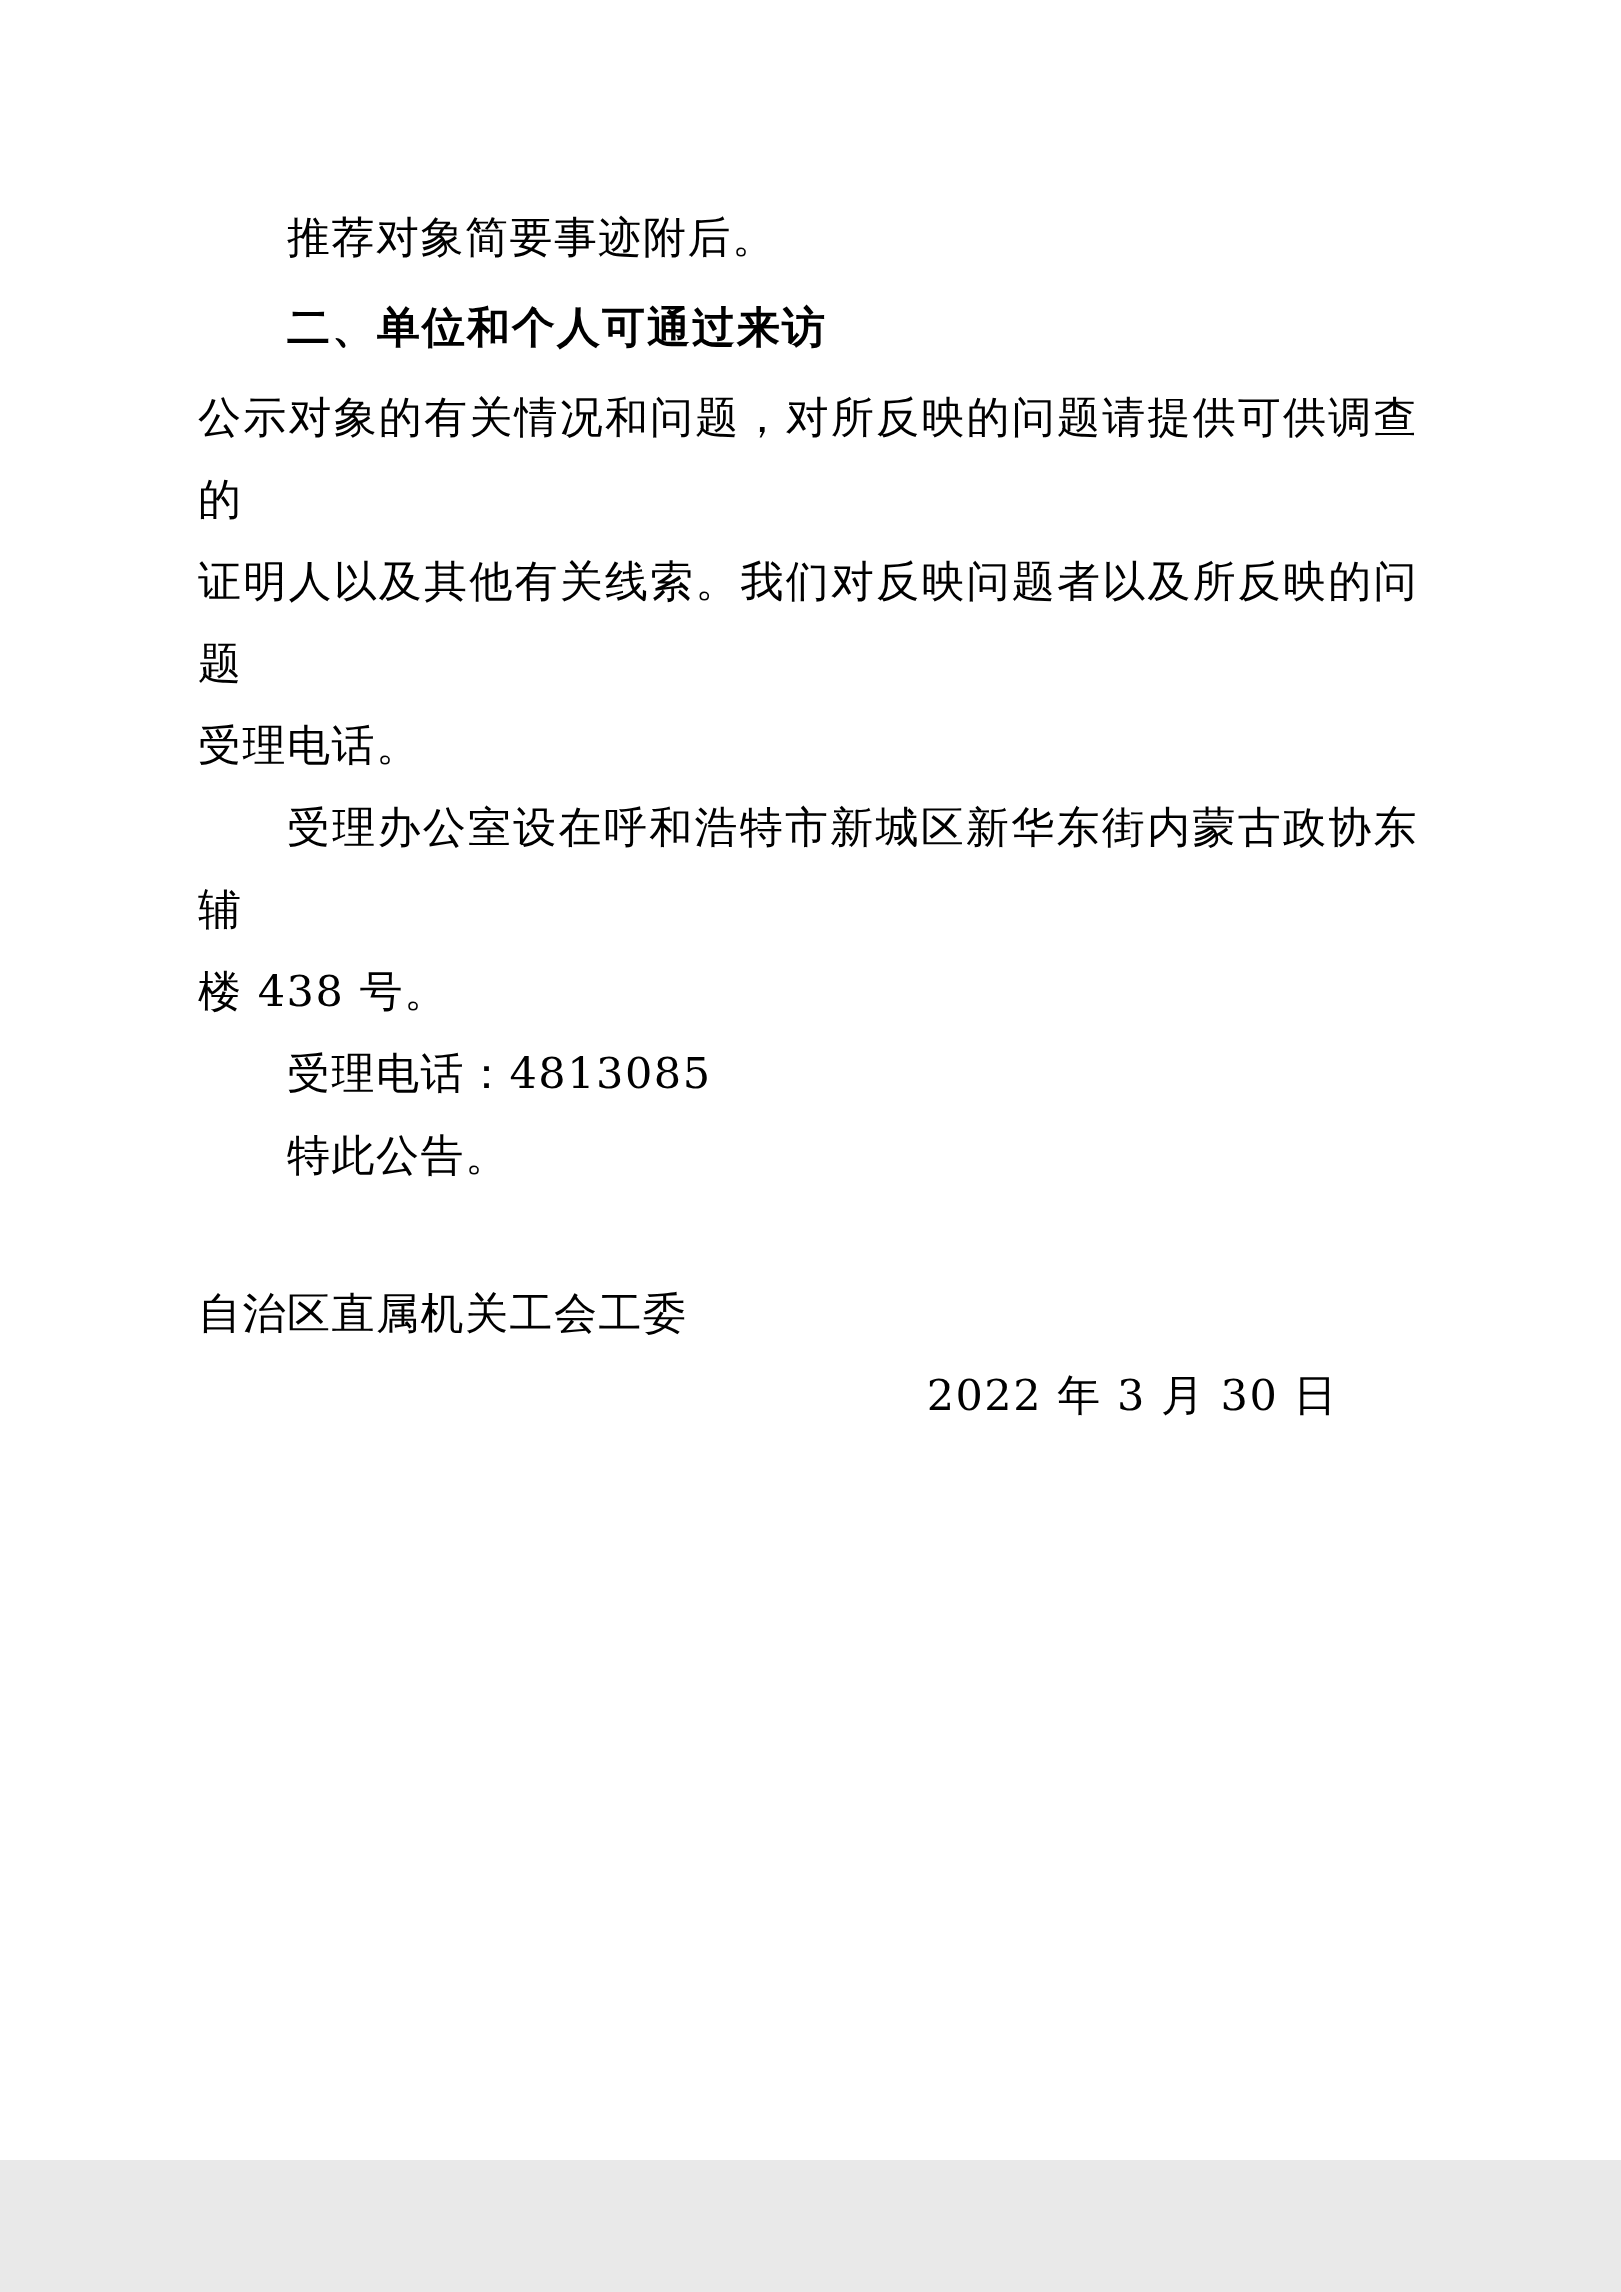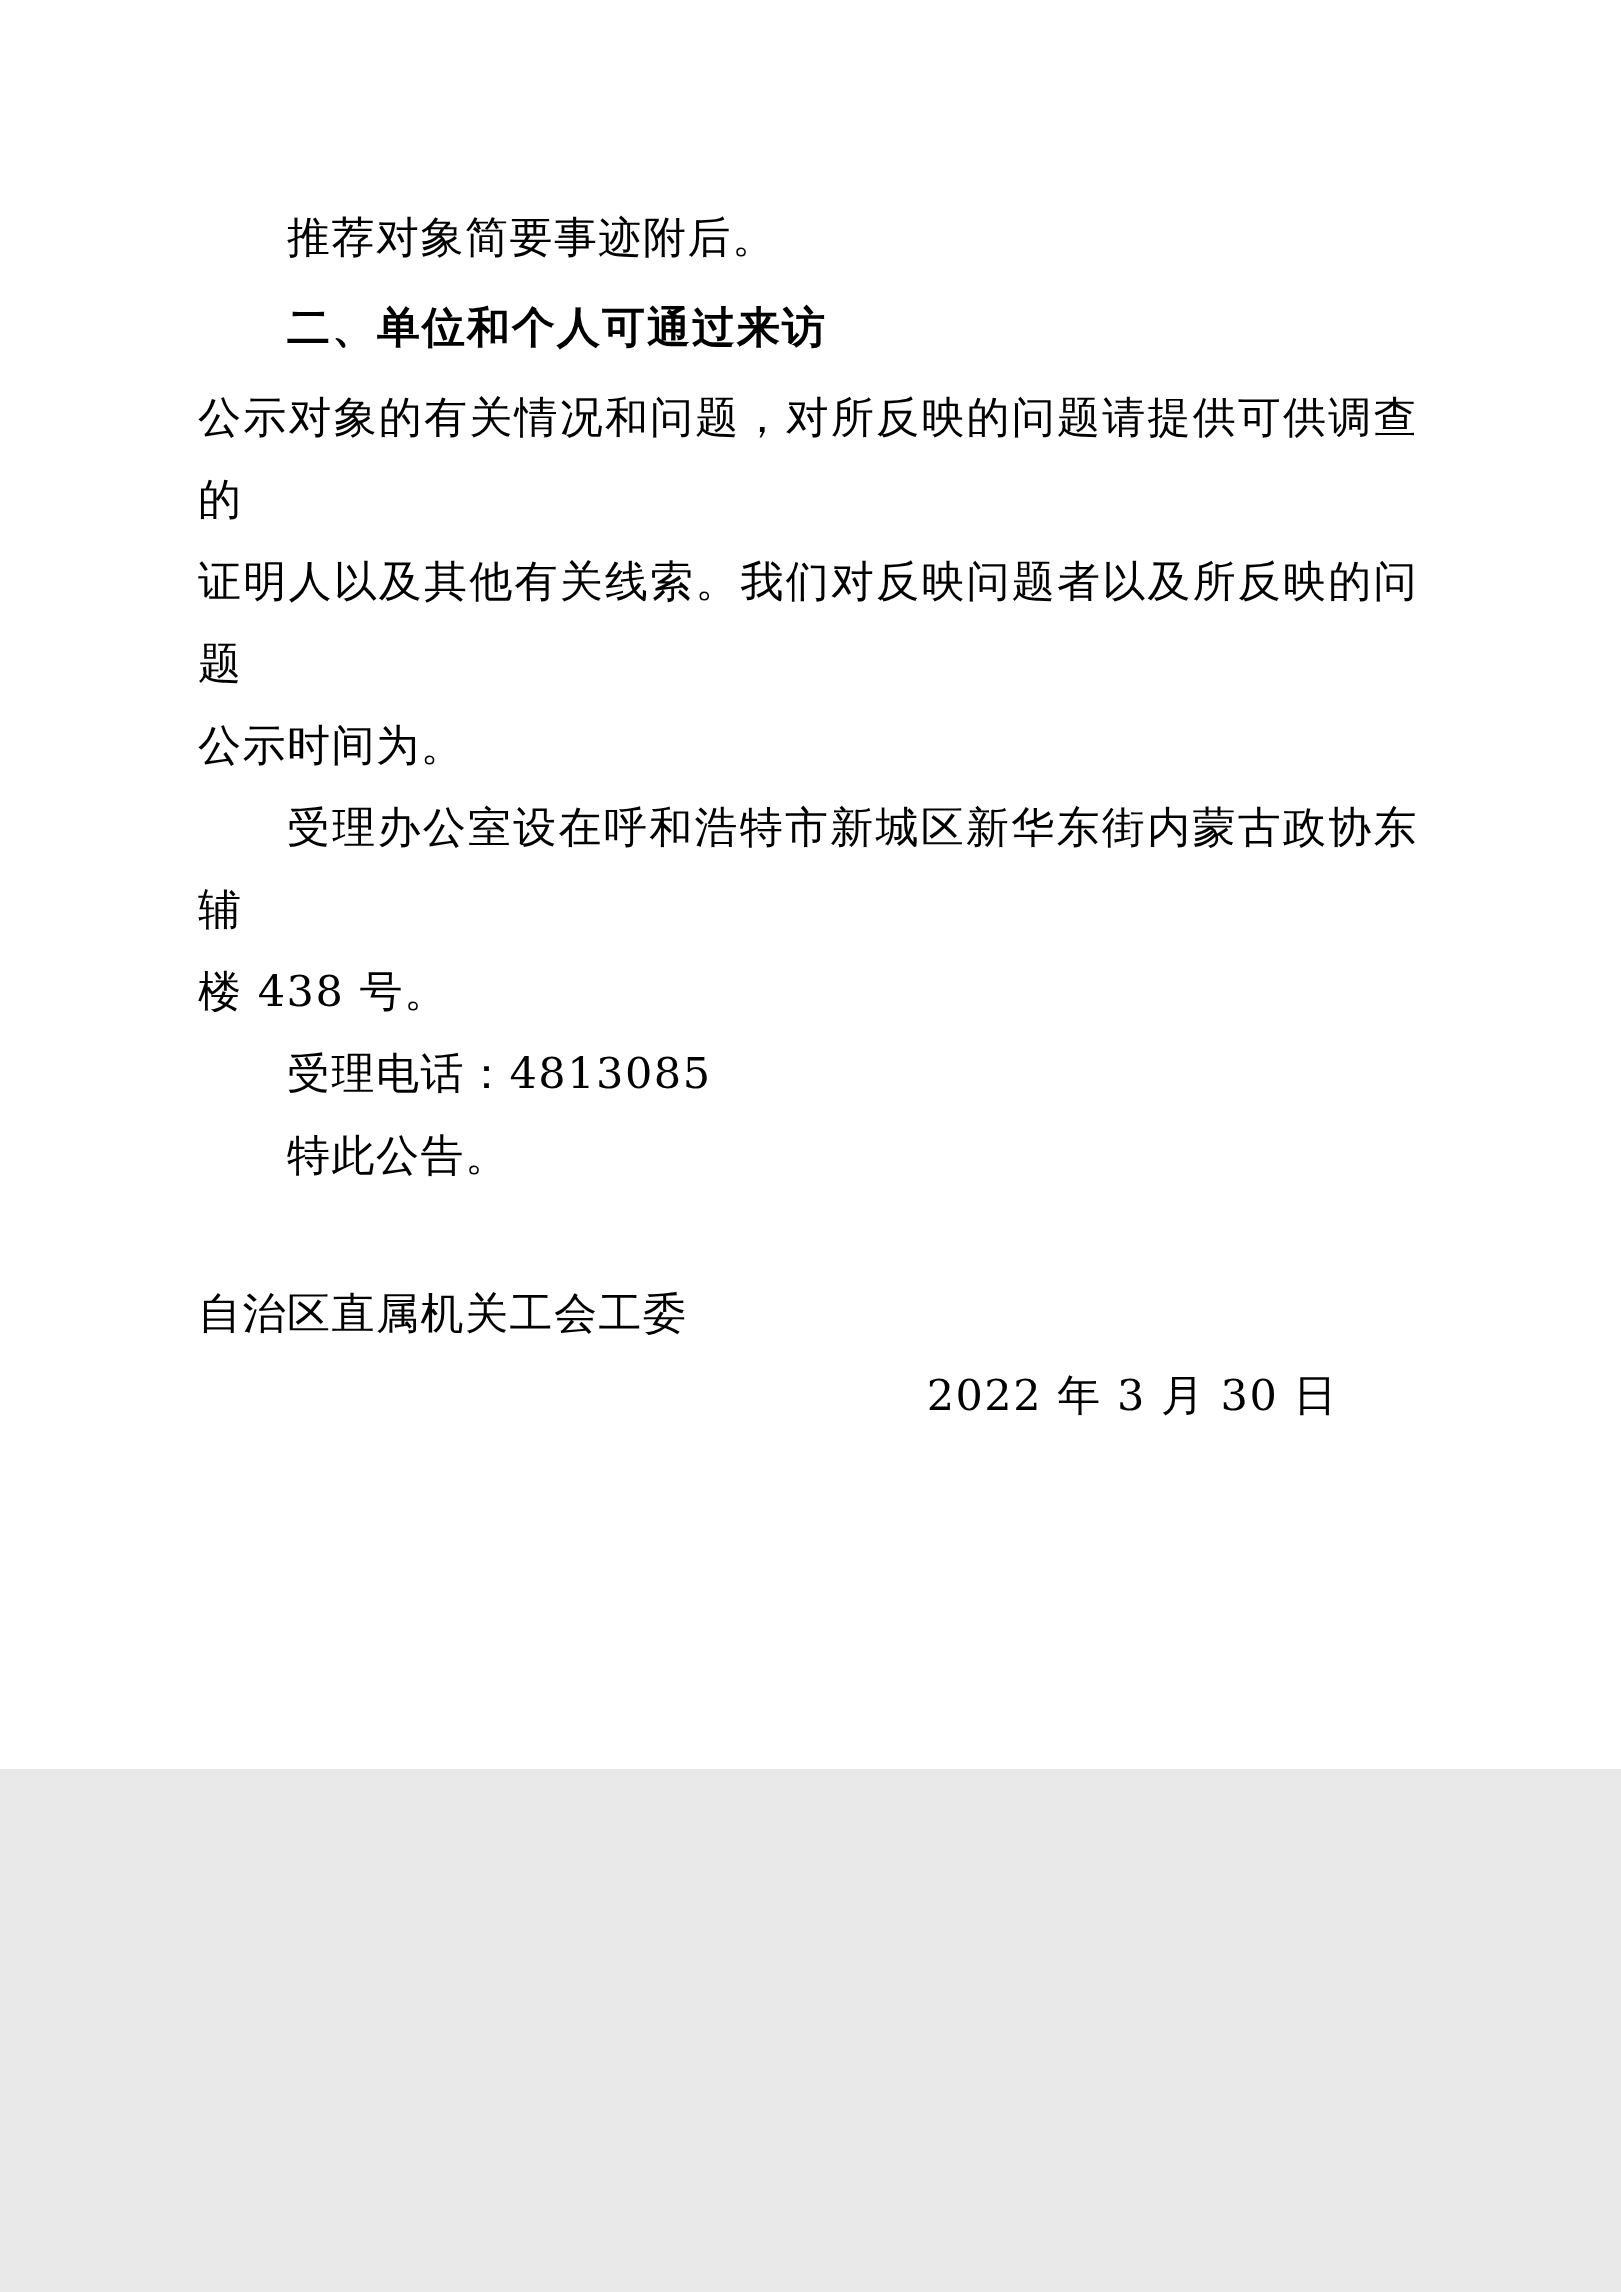--- a/index.html
+++ b/index.html
@@ -5,21 +5,21 @@
   html, body { margin: 0; padding: 0; }
   body {
     width: 1621px;
     height: 2293px;
     background: #e9e9e9;
     font-family: "DejaVu Serif", "Liberation Serif", serif;
   }
   .page {
     position: relative;
     width: 1621px;
-    height: 1769px;
+    height: 2160px;
     background: #ffffff;
     color: #000000;
     overflow: hidden;
   }
   .content {
     position: absolute;
     left: 198px;
     top: 196px;
     width: 1220px;
   }
@@ -55,21 +55,21 @@
     <p class="line indent">推荐对象简要事迹附后。</p>
 
     <h2 class="line heading indent">二、单位和个人可通过来访</h2>
 
 
 
     <p class="line fill">公示对象的有关情况和问题，对所反映的问题请提供可供调查的</p>
 
     <p class="line fill">证明人以及其他有关线索。我们对反映问题者以及所反映的问题</p>
 
-    <p class="line">公示时间为。</p>
+    <p class="line">受理电话。</p>
 
     <p class="line indent fill">受理办公室设在呼和浩特市新城区新华东街内蒙古政协东辅</p>
 
     <p class="line">楼 438 号。</p>
 
     <p class="line indent">受理电话：4813085</p>
 
     <p class="line indent">特此公告。</p>
 
     <div class="signature">

